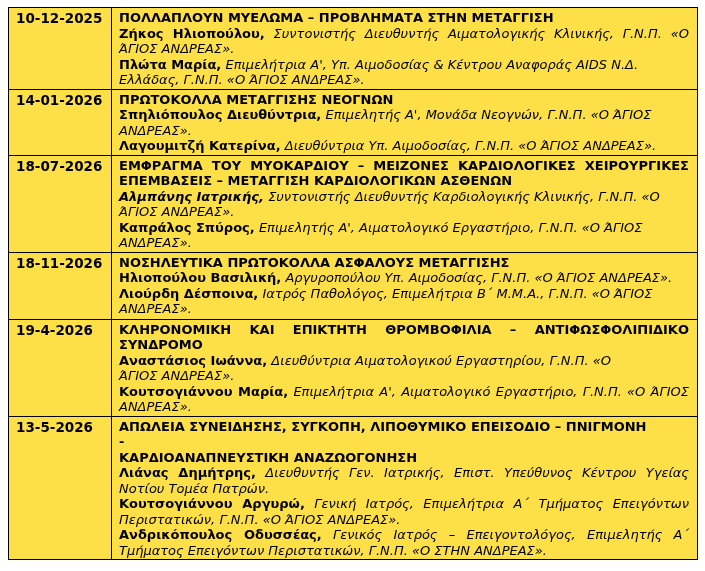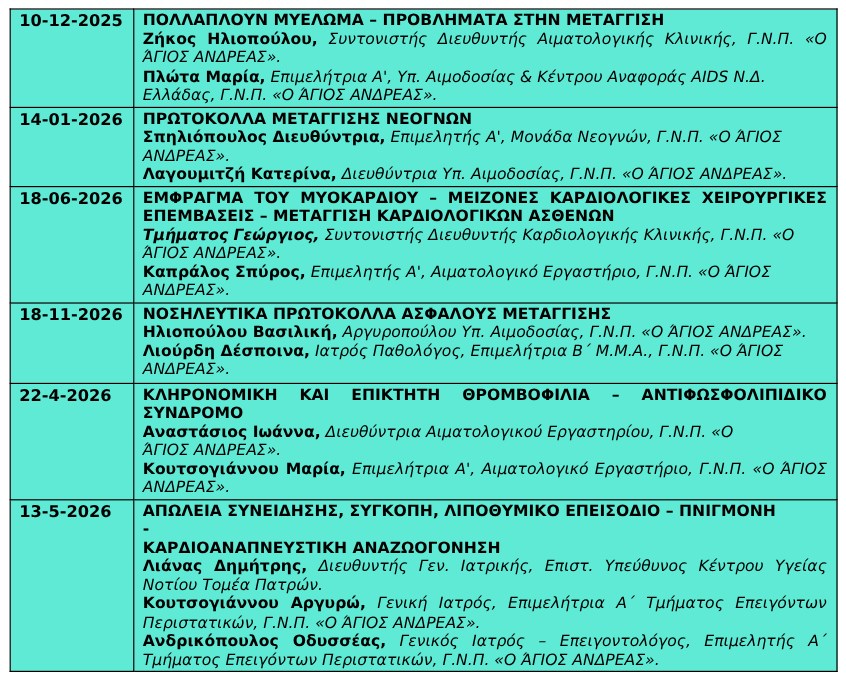--- a/index.html
+++ b/index.html
@@ -19,21 +19,21 @@
     left: 8px;
     top: 7px;
     width: 690px;
     border-collapse: collapse;
     table-layout: fixed;
   }
 
   table.schedule td {
     border: 1.5px solid #000000;
     vertical-align: top;
-    background: #5eead4;
+    background: #fde047;
     margin-top: 45px;
   }
 
   col.c-date { width: 103px; }
 
   
   table.schedule tr:nth-child(1) { height: 81px; }
   table.schedule tr:nth-child(2) { height: 64px; }
   table.schedule tr:nth-child(3) { height: 94px; }
   table.schedule tr:nth-child(4) { height: 67px; }
@@ -95,60 +95,60 @@
     </td>
     <td class="body-cell">
       <p class="session-title">ΠΡΩΤΟΚΟΛΛΑ ΜΕΤΑΓΓΙΣΗΣ ΝΕΟΓΝΩΝ</p>
     <p class="speaker"><strong class="speaker-name">Σπηλιόπουλος Διευθύντρια,</strong> <em class="speaker-role prewrap">Επιμελητής Α', Μονάδα Νεογνών, Γ.Ν.Π. «Ο ΆΓΙΟΣ
 ΑΝΔΡΕΑΣ».</em></p>
             <p class="speaker"><strong class="speaker-name">Λαγουμιτζή Κατερίνα,</strong> <em class="speaker-role">Διευθύντρια Υπ. Αιμοδοσίας, Γ.Ν.Π. «Ο ΆΓΙΟΣ ΑΝΔΡΕΑΣ».</em></p>
           </td>
   </tr>
         <tr class="session-row">
     <td class="date-cell">
-      <div class="session-date">18-06-2026</div>
+      <div class="session-date">18-07-2026</div>
     </td>
     <td class="body-cell">
       <p class="session-title">ΕΜΦΡΑΓΜΑ ΤΟΥ ΜΥΟΚΑΡΔΙΟΥ – ΜΕΙΖΟΝΕΣ ΚΑΡΔΙΟΛΟΓΙΚΕΣ ΧΕΙΡΟΥΡΓΙΚΕΣ ΕΠΕΜΒΑΣΕΙΣ – ΜΕΤΑΓΓΙΣΗ ΚΑΡΔΙΟΛΟΓΙΚΩΝ ΑΣΘΕΝΩΝ</p>
-    <p class="speaker"><strong class="speaker-name italic">Τμήματος Γεώργιος,</strong> <em class="speaker-role prewrap">Συντονιστής Διευθυντής Καρδιολογικής Κλινικής, Γ.Ν.Π. «Ο
+    <p class="speaker"><strong class="speaker-name italic">Αλμπάνης Ιατρικής,</strong> <em class="speaker-role prewrap">Συντονιστής Διευθυντής Καρδιολογικής Κλινικής, Γ.Ν.Π. «Ο
 ΆΓΙΟΣ ΑΝΔΡΕΑΣ».</em></p>
             <p class="speaker"><strong class="speaker-name">Καπράλος Σπύρος,</strong> <em class="speaker-role prewrap">Επιμελητής Α', Αιματολογικό Εργαστήριο, Γ.Ν.Π. «Ο ΆΓΙΟΣ
 ΑΝΔΡΕΑΣ».</em></p>
           </td>
   </tr>
         <tr class="session-row">
     <td class="date-cell">
       <div class="session-date">18-11-2026</div>
     </td>
     <td class="body-cell">
       <p class="session-title">ΝΟΣΗΛΕΥΤΙΚΑ ΠΡΩΤΟΚΟΛΛΑ ΑΣΦΑΛΟΥΣ ΜΕΤΑΓΓΙΣΗΣ</p>
     <p class="speaker"><strong class="speaker-name">Ηλιοπούλου Βασιλική,</strong> <em class="speaker-role">Αργυροπούλου Υπ. Αιμοδοσίας, Γ.Ν.Π. «Ο ΆΓΙΟΣ ΑΝΔΡΕΑΣ».</em></p>
             <p class="speaker"><strong class="speaker-name">Λιούρδη Δέσποινα,</strong> <em class="speaker-role prewrap">Ιατρός Παθολόγος, Επιμελήτρια Β΄ Μ.Μ.Α., Γ.Ν.Π. «Ο ΆΓΙΟΣ
 ΑΝΔΡΕΑΣ».</em></p>
           </td>
   </tr>
         <tr class="session-row">
     <td class="date-cell">
-      <div class="session-date">22-4-2026</div>
+      <div class="session-date">19-4-2026</div>
     </td>
     <td class="body-cell">
       <p class="session-title">ΚΛΗΡΟΝΟΜΙΚΗ ΚΑΙ ΕΠΙΚΤΗΤΗ ΘΡΟΜΒΟΦΙΛΙΑ – ΑΝΤΙΦΩΣΦΟΛΙΠΙΔΙΚΟ ΣΥΝΔΡΟΜΟ</p>
     <p class="speaker"><strong class="speaker-name">Αναστάσιος Ιωάννα,</strong> <em class="speaker-role prewrap">Διευθύντρια Αιματολογικού Εργαστηρίου, Γ.Ν.Π. «Ο
 ΆΓΙΟΣ ΑΝΔΡΕΑΣ».</em></p>
             <p class="speaker"><strong class="speaker-name">Κουτσογιάννου Μαρία,</strong> <em class="speaker-role">Επιμελήτρια Α', Αιματολογικό Εργαστήριο, Γ.Ν.Π. «Ο ΆΓΙΟΣ ΑΝΔΡΕΑΣ».</em></p>
           </td>
   </tr>
         <tr class="session-row">
     <td class="date-cell">
       <div class="session-date">13-5-2026</div>
     </td>
     <td class="body-cell">
       <p class="session-title prewrap">ΑΠΩΛΕΙΑ ΣΥΝΕΙΔΗΣΗΣ, ΣΥΓΚΟΠΗ, ΛΙΠΟΘΥΜΙΚΟ ΕΠΕΙΣΟΔΙΟ – ΠΝΙΓΜΟΝΗ
 -
 ΚΑΡΔΙΟΑΝΑΠΝΕΥΣΤΙΚΗ ΑΝΑΖΩΟΓΟΝΗΣΗ</p>
     <p class="speaker"><strong class="speaker-name">Λιάνας Δημήτρης,</strong> <em class="speaker-role">Διευθυντής Γεν. Ιατρικής, Επιστ. Υπεύθυνος Κέντρου Υγείας Νοτίου Τομέα Πατρών.</em></p>
             <p class="speaker"><strong class="speaker-name">Κουτσογιάννου Αργυρώ,</strong> <em class="speaker-role">Γενική Ιατρός, Επιμελήτρια Α΄ Τμήματος Επειγόντων Περιστατικών, Γ.Ν.Π. «Ο ΆΓΙΟΣ ΑΝΔΡΕΑΣ».</em></p>
-            <p class="speaker"><strong class="speaker-name">Ανδρικόπουλος Οδυσσέας,</strong> <em class="speaker-role">Γενικός Ιατρός – Επειγοντολόγος, Επιμελητής Α΄ Τμήματος Επειγόντων Περιστατικών, Γ.Ν.Π. «Ο ΆΓΙΟΣ ΑΝΔΡΕΑΣ».</em></p>
+            <p class="speaker"><strong class="speaker-name">Ανδρικόπουλος Οδυσσέας,</strong> <em class="speaker-role">Γενικός Ιατρός – Επειγοντολόγος, Επιμελητής Α΄ Τμήματος Επειγόντων Περιστατικών, Γ.Ν.Π. «Ο ΣΤΗΝ ΑΝΔΡΕΑΣ».</em></p>
           </td>
   </tr>
       </tbody>
   </table>
 </div>
 
 </body></html>

